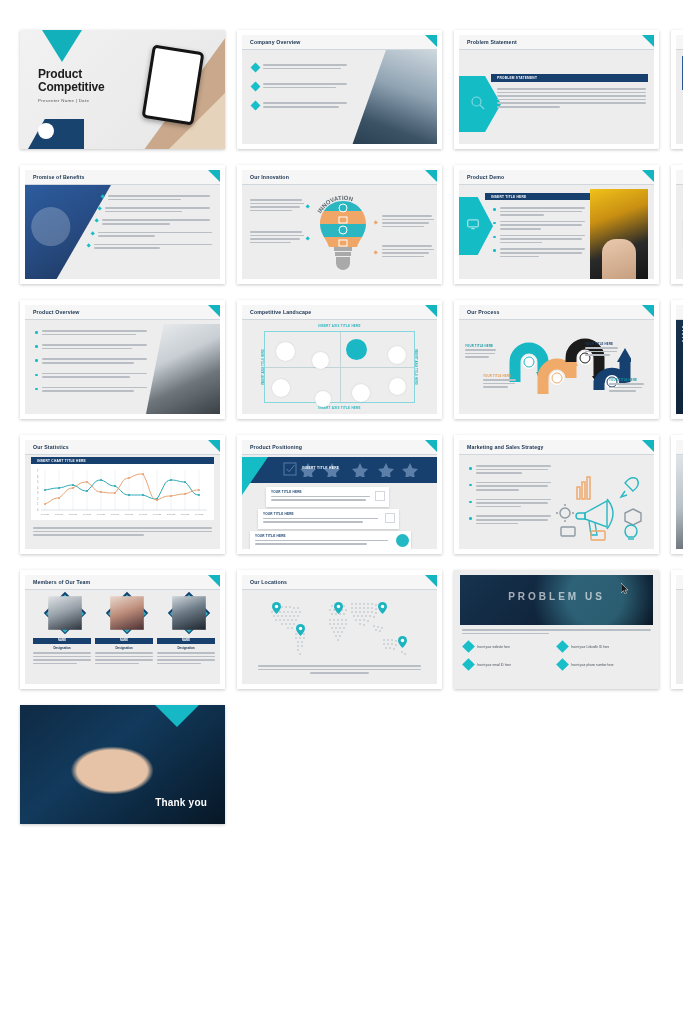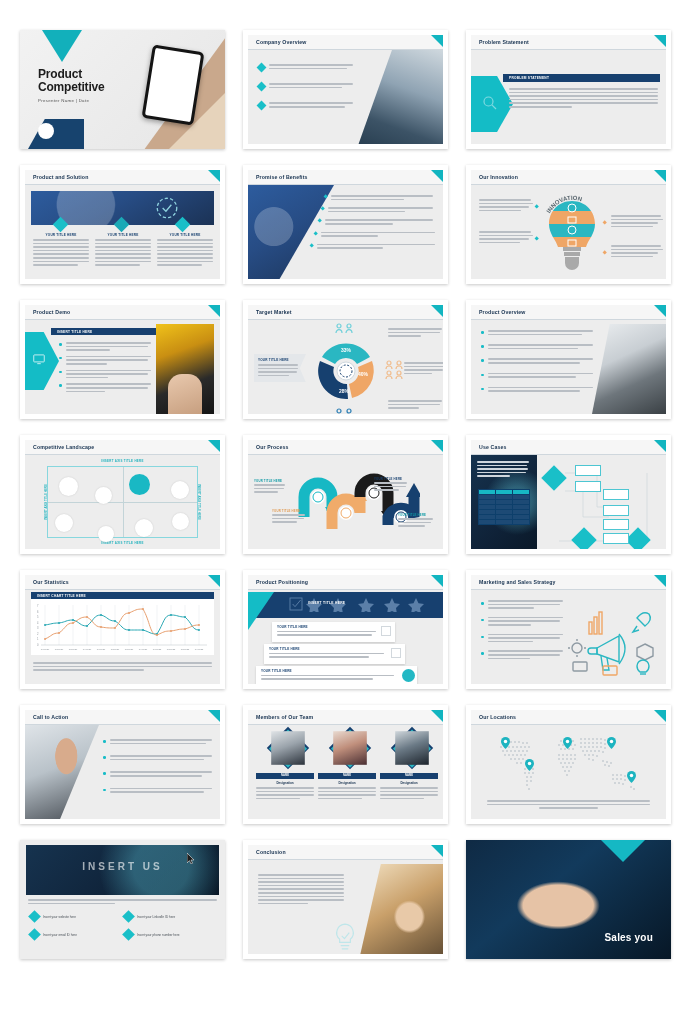--- a/index.html
+++ b/index.html
@@ -3,21 +3,21 @@
 <meta charset="utf-8">
 <style>
   * { box-sizing: border-box; margin:0; padding:0; }
   body {
     width: 683px; height: 1024px;
     background: #ffffff;
     font-family: "Liberation Sans", sans-serif;
     overflow: hidden;
   }
   .sheet { width:683px; height:1024px; padding:30px 20px 20px 20px; }
-  .grid { display:grid; grid-template-columns: repeat(3, 1fr); gap: 16px 18px; }
+  .grid { display:grid; grid-template-columns: repeat(4, 1fr); gap: 16px 12px; }
 
   
   .slide {
     position:relative; width:205px; height:119px;
     background:#ffffff; overflow:hidden;
     box-shadow: 0 1px 3px rgba(0,0,0,.22);
   }
   .inner { position:absolute; inset:5px; background:#ededed; overflow:hidden; }
   .inner.flush { inset:0; }
   .hdr {
@@ -1178,21 +1178,21 @@
               <div class="tl" style="width:100%"></div>
           <div class="tl" style="width:36%;margin-left:auto;margin-right:auto;"></div>
         </div>
       </div>
     </div>
   </div>
 
   <div class="slide">
     <div class="inner flush" style="background:#ededed;">
       <div class="photo ph-dark" style="left:6px;right:6px;top:5px;height:50px;">
-        <div style="position:absolute;left:0;right:0;top:16px;text-align:center;font-size:10px;font-weight:bold;color:rgba(255,255,255,.62);letter-spacing:3px;font-family:'Liberation Sans',sans-serif;">INSERT US</div>
+        <div style="position:absolute;left:0;right:0;top:16px;text-align:center;font-size:10px;font-weight:bold;color:rgba(255,255,255,.62);letter-spacing:3px;font-family:'Liberation Sans',sans-serif;">PROBLEM US</div>
         <svg style="position:absolute;right:24px;top:8px;" width="8" height="11" viewBox="0 0 8 11">
               <path d="M0 0 L0 10 L2.4 7.6 L4 11 L5.6 10.2 L4 7 L7 7 Z" fill="#1d1d1d" stroke="#fff" stroke-width=".5"></path>
             </svg>
       </div>
       <div style="position:absolute;left:8px;right:8px;top:59px;">
         <div class="tl" style="width:100%"></div>
             <div class="tl" style="width:46%"></div>
       </div>
       <div class="row" style="position:absolute;left:10px;top:72px;width:82px;align-items:center;">
         <div class="dia" style="width:9px;height:9px;"></div>
@@ -1237,18 +1237,18 @@
               <div class="tl" style="width:100%"></div>
               <div class="tl" style="width:58%"></div>
         </div>
       </div>
     </div>
   </div>
 
   <div class="slide">
     <div class="inner flush photo ph-shake">
       <div style="position:absolute;right:26px;top:0;width:0;height:0;border-top:22px solid #15b8c4;border-left:22px solid transparent;border-right:22px solid transparent;"></div>
-      <div style="position:absolute;right:18px;bottom:16px;font-size:10px;font-weight:bold;color:#fff;letter-spacing:.2px;">Sales you</div>
+      <div style="position:absolute;right:18px;bottom:16px;font-size:10px;font-weight:bold;color:#fff;letter-spacing:.2px;">Thank you</div>
     </div>
   </div>
 
 </div>
 </div>
 
 </body></html>

